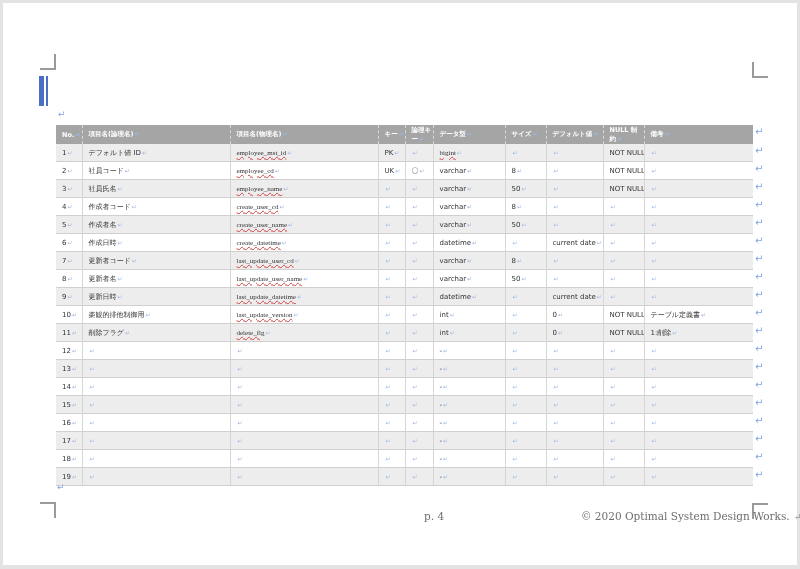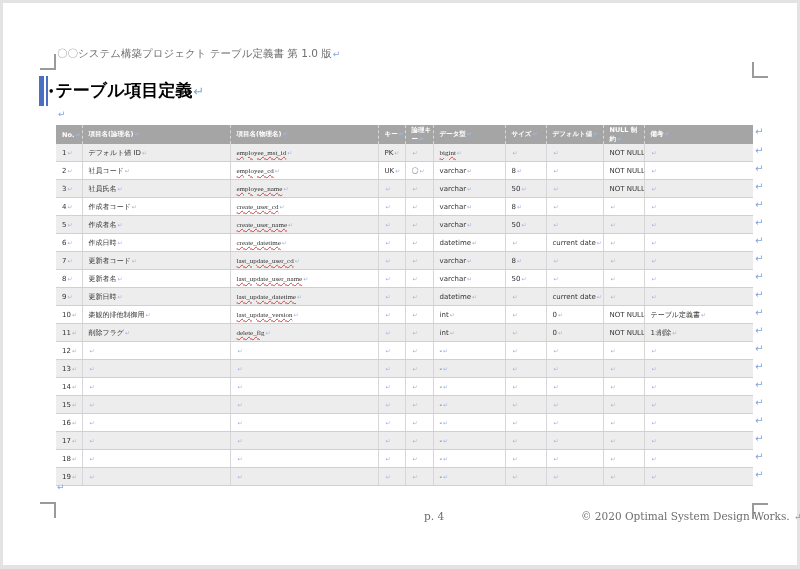--- a/index.html
+++ b/index.html
@@ -80,29 +80,23 @@
   </style>
 </head>
 <body>
 
 <div class="page">
   <div class="corner c-tl"></div>
   <div class="corner c-tr"></div>
   <div class="corner c-bl"></div>
   <div class="corner c-br"></div>
 
-  <div class="header-text">
-    <span>〇〇システム構築プロジェクト テーブル定義書 第 1.0 版</span><span class="ret">↵</span>
-  </div>
 
   <div class="heading-bar1"></div>
   <div class="heading-bar2"></div>
-  <div class="heading">
-    <span class="dot">•</span><span>テーブル項目定義</span><span class="ret">↵</span>
-  </div>
   <div class="para-mark1 ret">↵</div>
 
   <table class="def">
     <colgroup>
       <col style="width:26px">
         <col style="width:148px">
         <col style="width:148px">
         <col style="width:27px">
         <col style="width:28px">
         <col style="width:72px">

